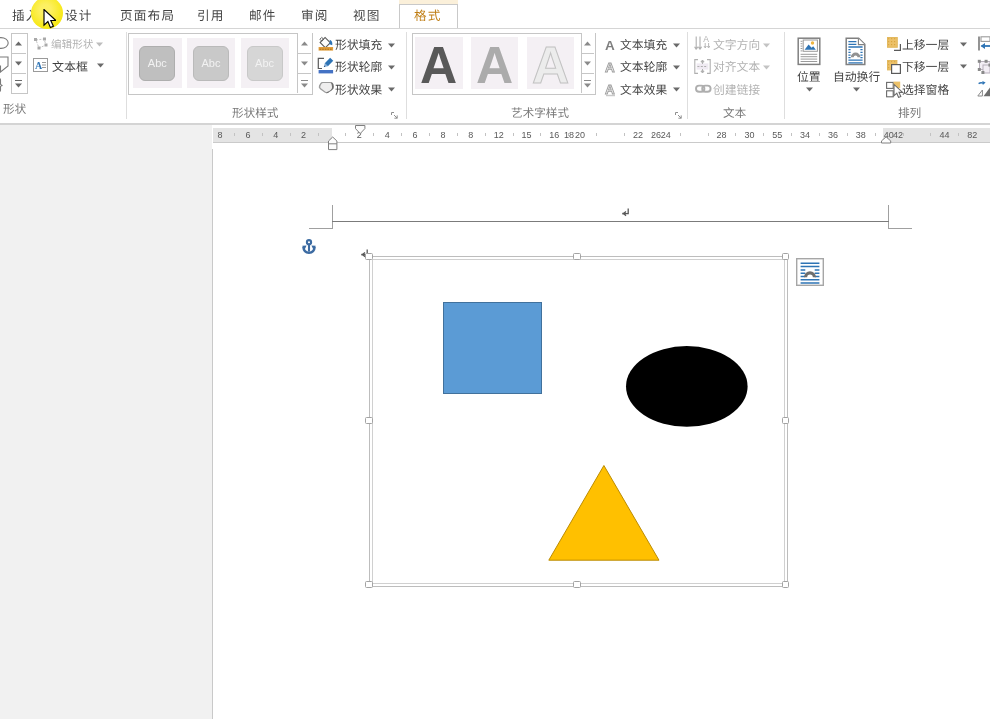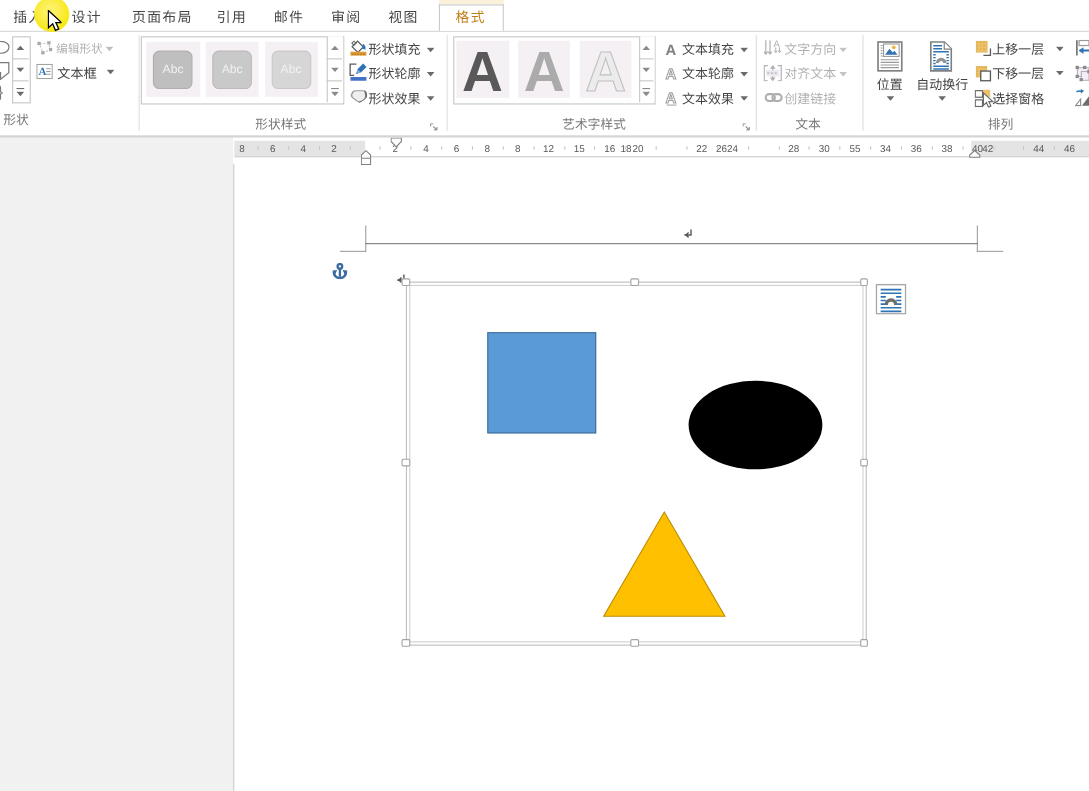--- a/index.html
+++ b/index.html
@@ -95,21 +95,21 @@
 <div class="rn" style="left:656px">26</div>
 <div class="rn" style="left:721.54px">28</div>
 <div class="rn" style="left:749.4px">30</div>
 <div class="rn" style="left:777.26px">55</div>
 <div class="rn" style="left:805.12px">34</div>
 <div class="rn" style="left:832.98px">36</div>
 <div class="rn" style="left:860.84px">38</div>
 <div class="rn" style="left:888.7px">40</div>
 <div class="rn" style="left:898px">42</div>
 <div class="rn" style="left:944.42px">44</div>
-<div class="rn" style="left:972.28px">46</div>
+<div class="rn" style="left:972.28px">82</div>
 <div class="a" style="left:345.43px;top:133px;width:1px;height:3px;background:#c2c2c2"></div>
 <div class="a" style="left:373.29px;top:133px;width:1px;height:3px;background:#c2c2c2"></div>
 <div class="a" style="left:401.15px;top:133px;width:1px;height:3px;background:#c2c2c2"></div>
 <div class="a" style="left:429.01px;top:133px;width:1px;height:3px;background:#c2c2c2"></div>
 <div class="a" style="left:456.87px;top:133px;width:1px;height:3px;background:#c2c2c2"></div>
 <div class="a" style="left:484.73px;top:133px;width:1px;height:3px;background:#c2c2c2"></div>
 <div class="a" style="left:512.59px;top:133px;width:1px;height:3px;background:#c2c2c2"></div>
 <div class="a" style="left:540.45px;top:133px;width:1px;height:3px;background:#c2c2c2"></div>
 <div class="a" style="left:568.31px;top:133px;width:1px;height:3px;background:#c2c2c2"></div>
 <div class="a" style="left:596.17px;top:133px;width:1px;height:3px;background:#c2c2c2"></div>

